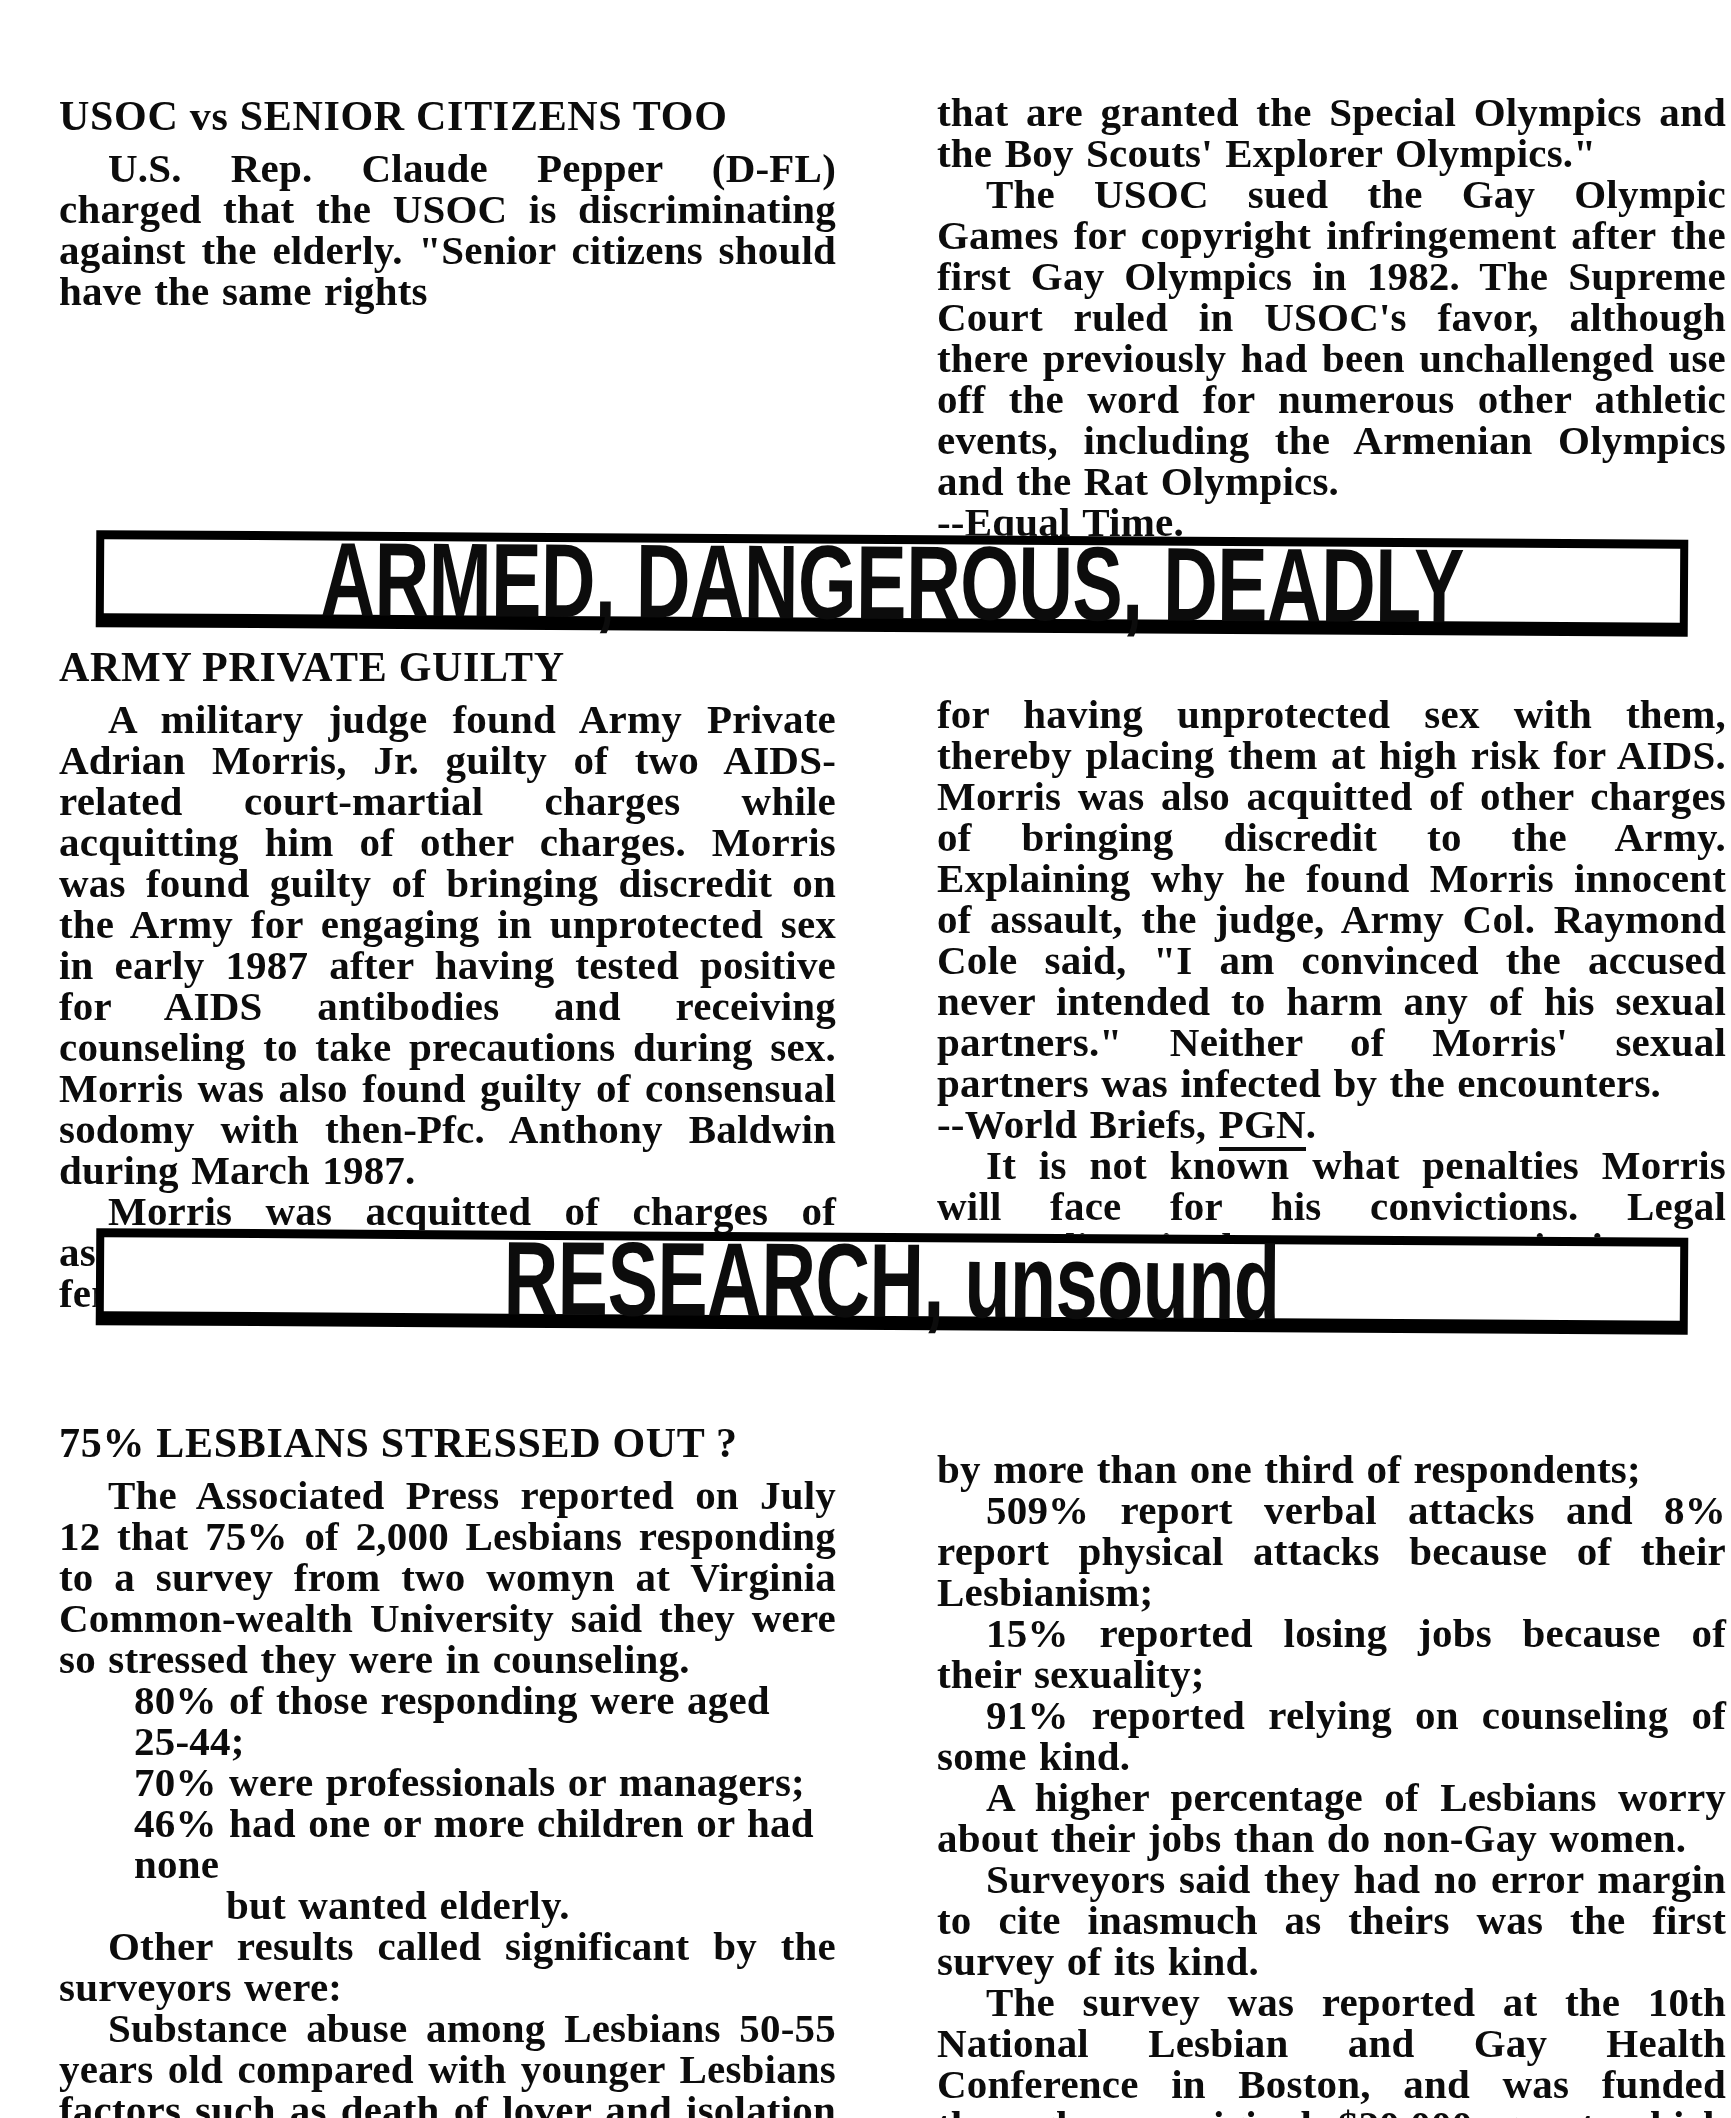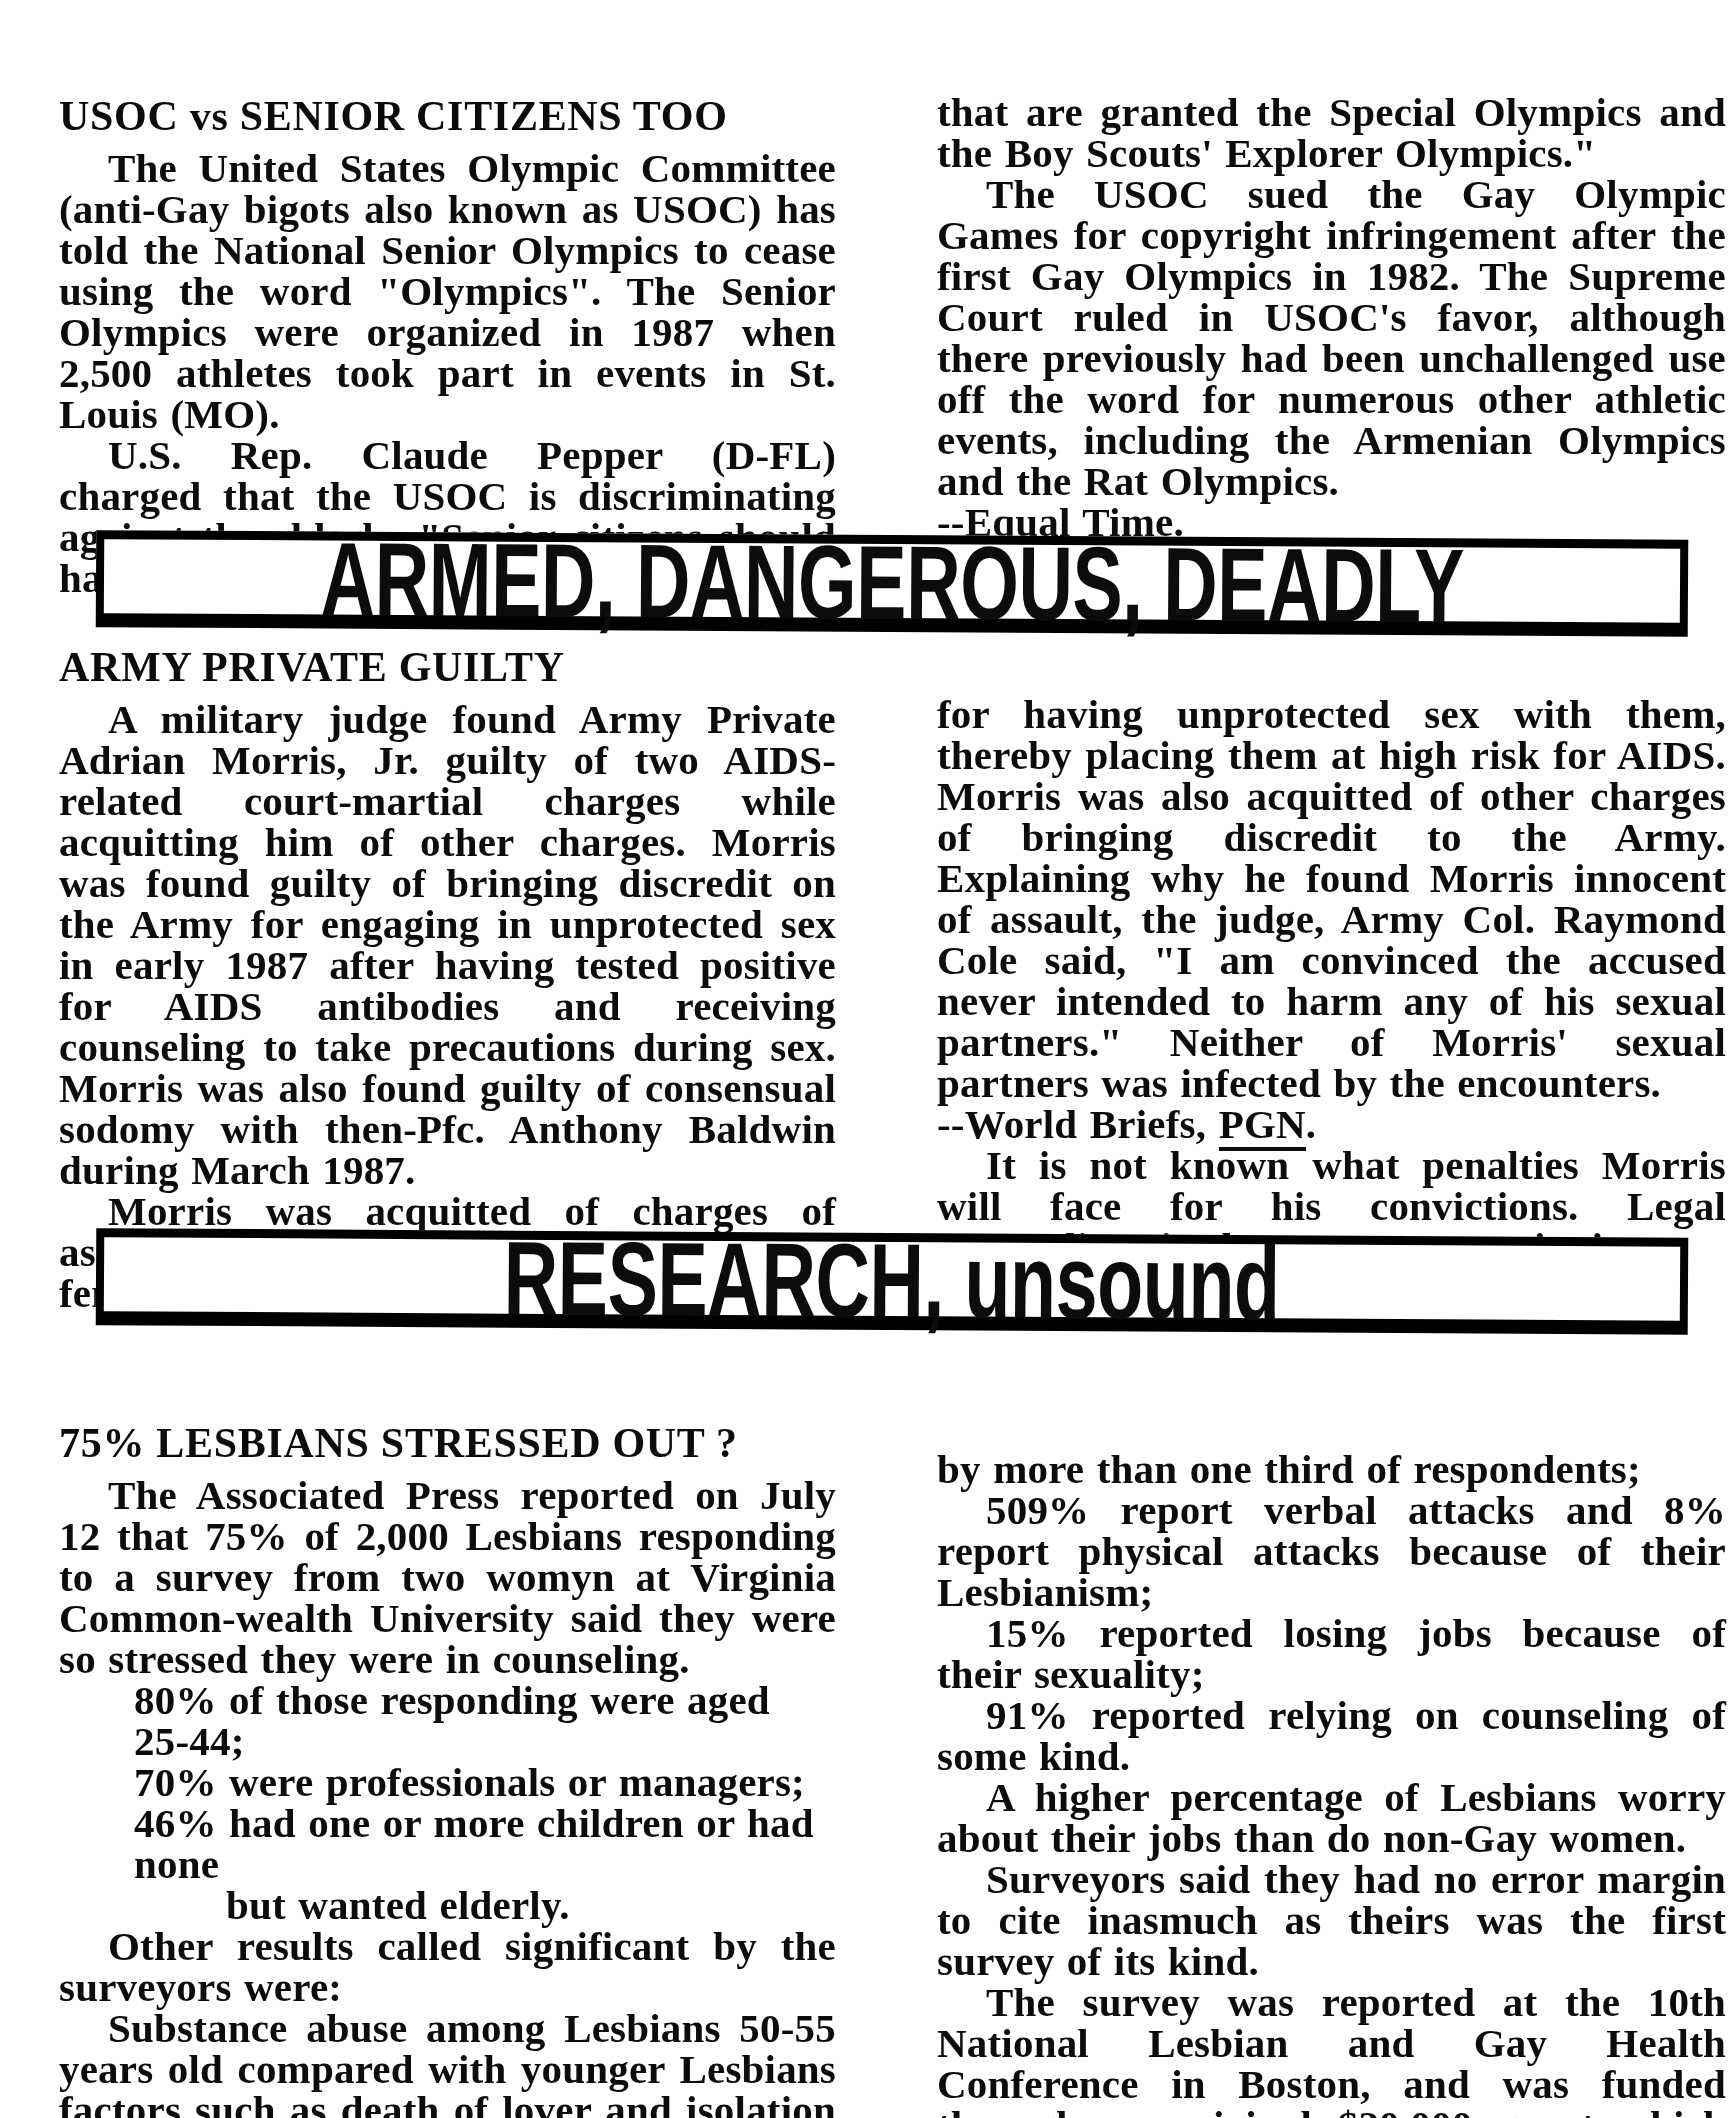--- a/index.html
+++ b/index.html
@@ -69,21 +69,20 @@
   }
 </style>
 </head>
 <body>
 
 <div class="page">
 
   <div class="article" id="art1" style="top:92px;">
     <div class="col col-left">
       <h2 class="headline">USOC vs SENIOR CITIZENS TOO</h2>
-      <p class="body ind">The United States Olympic Committee (anti-Gay bigots also known as USOC) has told the National Senior Olympics to cease using the word "Olympics". The Senior Olympics were organized in 1987 when 2,500 athletes took part in events in St. Louis (MO).</p>
       <p class="body ind">U.S. Rep. Claude Pepper (D-FL) charged that the USOC is discriminating against the elderly. "Senior citizens should have the same rights</p>
     </div>
     <div class="col col-right">
       <p class="body">that are granted the Special Olympics and the Boy Scouts' Explorer Olympics."</p>
       <p class="body ind">The USOC sued the Gay Olympic Games for copyright infringement after the first Gay Olympics in 1982. The Supreme Court ruled in USOC's favor, although there previously had been unchallenged use off the word for numerous other athletic events, including the Armenian Olympics and the Rat Olympics.</p>
       <p class="body credit"><span>--</span><span class="ul">Equal Time</span><span>.</span></p>
     </div>
   </div>
 
   <div class="banner" style="top:535px;">

